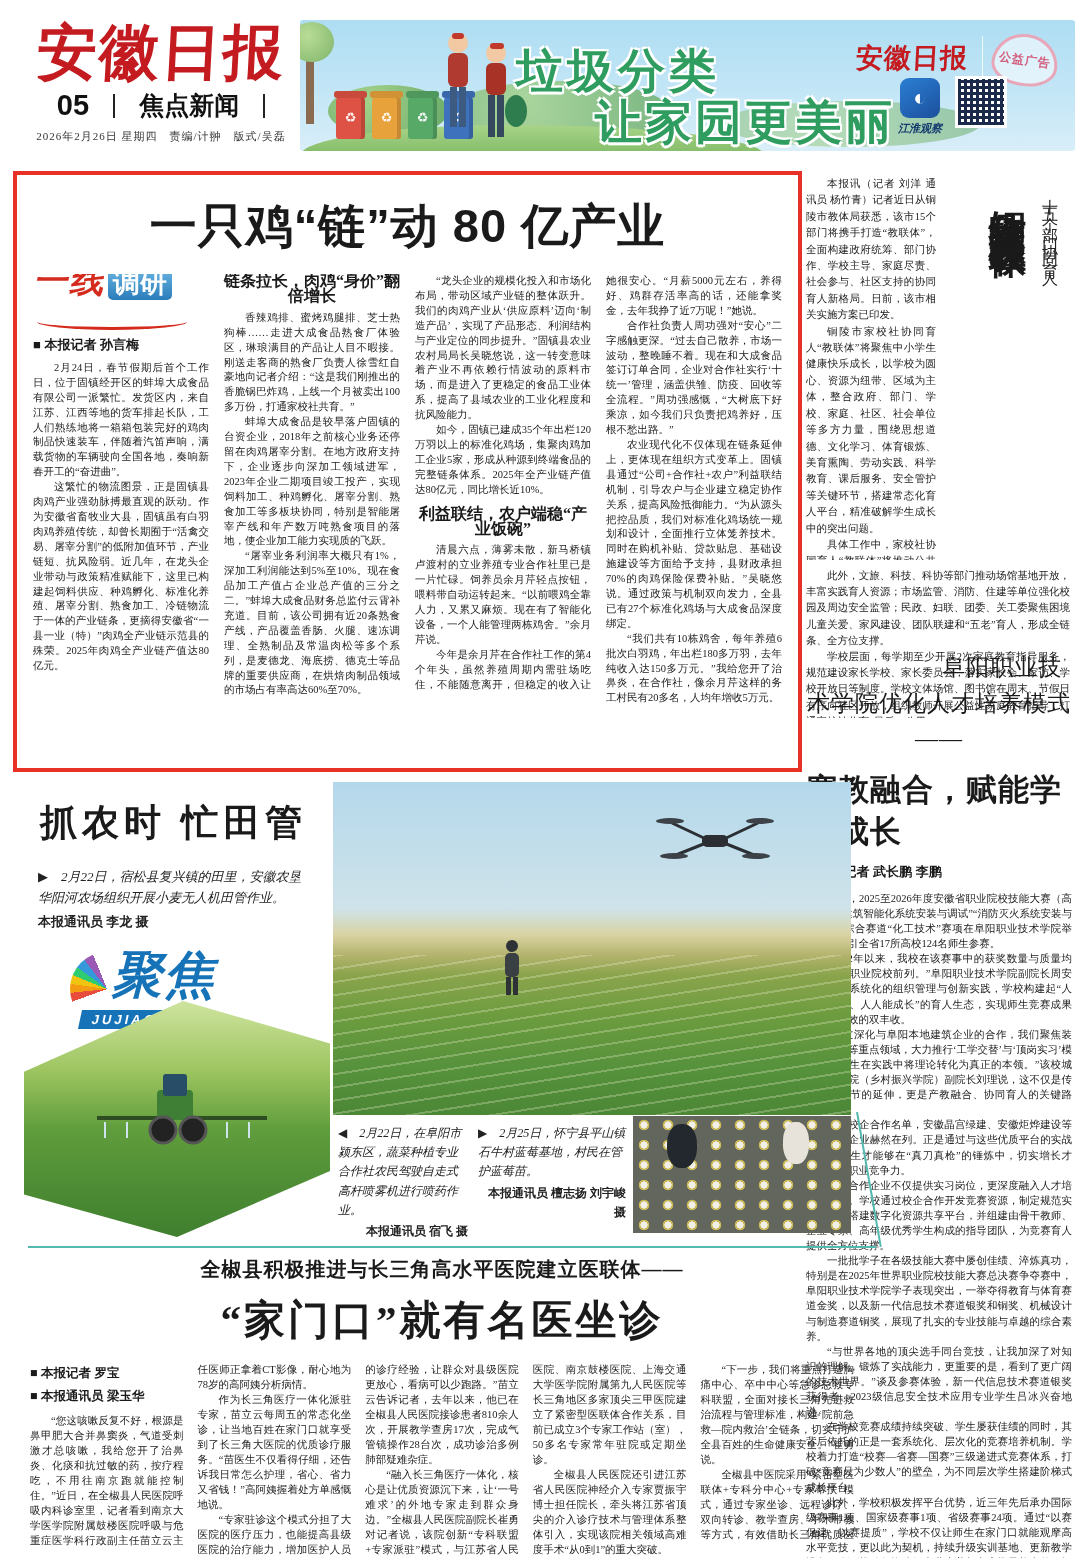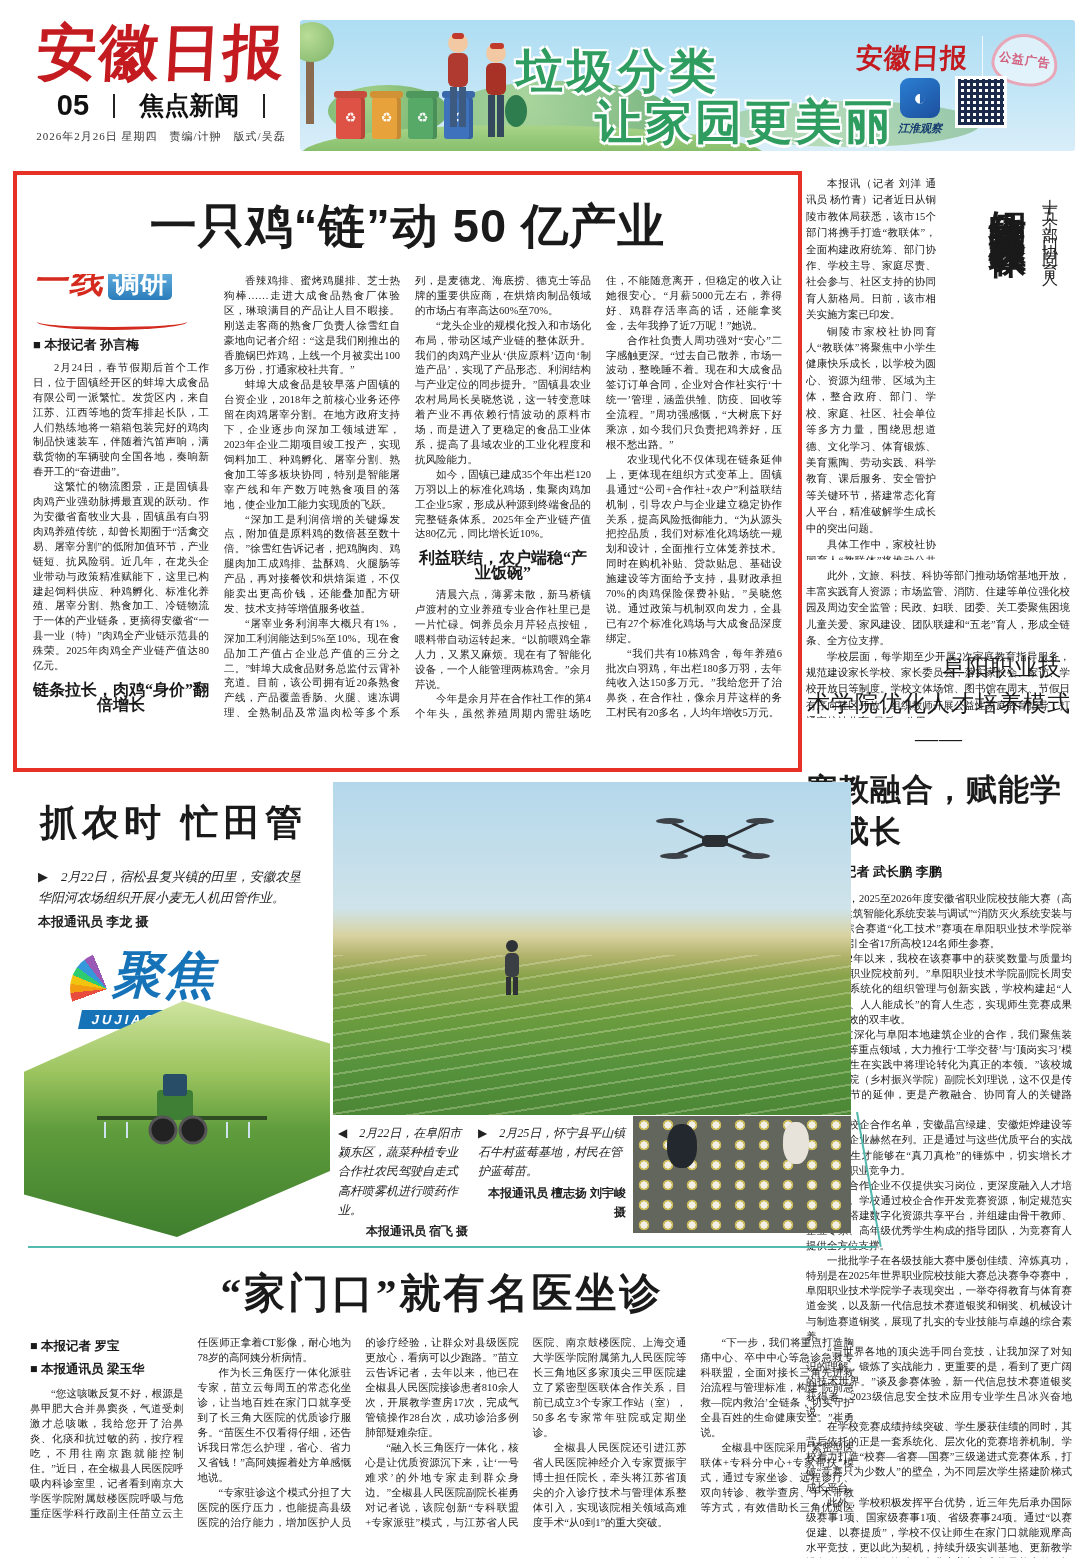--- a/index.html
+++ b/index.html
@@ -182,34 +182,33 @@
     <div class="bn-sep"></div>
     <div class="bn-badge">公益广告</div>
     <div class="bn-app">◐</div>
     <div class="bn-applabel">江淮观察</div>
     <div class="bn-qr">
         <div class="bn-qr-in"></div>
       </div>
   </div>
 
   <div class="lead">
-    <div class="lead-headline">一只鸡“链”动 50 亿产业</div>
+    <div class="lead-headline">一只鸡“链”动 80 亿产业</div>
     <div class="lead-body">
       <div class="yx-logo">
         <span class="yx-a">一线</span><span class="yx-b">调研</span>
         <div class="yx-swoosh"></div>
       </div>
       <div class="byline">■ 本报记者 孙言梅</div>
       <div>
           <p>2月24日，春节假期后首个工作日，位于固镇经开区的蚌埠大成食品有限公司一派繁忙。发货区内，来自江苏、江西等地的货车排起长队，工人们熟练地将一箱箱包装完好的鸡肉制品快速装车，伴随着汽笛声响，满载货物的车辆驶向全国各地，奏响新春开工的“奋进曲”。</p>
           <p>这繁忙的物流图景，正是固镇县肉鸡产业强劲脉搏最直观的跃动。作为安徽省畜牧业大县，固镇虽有白羽肉鸡养殖传统，却曾长期囿于“活禽交易、屠宰分割”的低附加值环节，产业链短、抗风险弱。近几年，在龙头企业带动与政策精准赋能下，这里已构建起饲料供应、种鸡孵化、标准化养殖、屠宰分割、熟食加工、冷链物流于一体的产业链条，更摘得安徽省“一县一业（特）”肉鸡全产业链示范县的殊荣。2025年肉鸡全产业链产值达80亿元。</p>
           <h4>链条拉长，肉鸡“身价”翻倍增长</h4>
           <p>香辣鸡排、蜜烤鸡腿排、芝士热狗棒……走进大成食品熟食厂体验区，琳琅满目的产品让人目不暇接。刚送走客商的熟食厂负责人徐雪红自豪地向记者介绍：“这是我们刚推出的香脆锅巴炸鸡，上线一个月被卖出100多万份，打通家校社共育。”</p>
           <p>蚌埠大成食品是较早落户固镇的台资企业，2018年之前核心业务还停留在肉鸡屠宰分割。在地方政府支持下，企业逐步向深加工领域进军，2023年企业二期项目竣工投产，实现饲料加工、种鸡孵化、屠宰分割、熟食加工等多板块协同，特别是智能屠宰产线和年产数万吨熟食项目的落地，使企业加工能力实现质的飞跃。</p>
-          <p>“深加工是利润倍增的关键爆发点，附加值是原料鸡的数倍甚至数十倍。”徐雪红告诉记者，把鸡胸肉、鸡腿肉加工成鸡排、盐酥鸡、火腿肠等产品，再对接餐饮和烘焙渠道，不仅能卖出更高价钱，还能叠加配方研发、技术支持等增值服务收益。</p>
           <p>“屠宰业务利润率大概只有1%，深加工利润能达到5%至10%。现在食品加工产值占企业总产值的三分之二。”蚌埠大成食品财务总监付云霄补充道。目前，该公司拥有近20条熟食产线，产品覆盖香肠、火腿、速冻调理、全熟制品及常温肉松等多个系列，是麦德龙、海底捞、德克士等品牌的重要供应商，在烘焙肉制品领域的市场占有率高达60%至70%。</p>
           <p>“龙头企业的规模化投入和市场化布局，带动区域产业链的整体跃升。我们的肉鸡产业从‘供应原料’迈向‘制造产品’，实现了产品形态、利润结构与产业定位的同步提升。”固镇县农业农村局局长吴晓悠说，这一转变意味着产业不再依赖行情波动的原料市场，而是进入了更稳定的食品工业体系，提高了县域农业的工业化程度和抗风险能力。</p>
           <p>如今，固镇已建成35个年出栏120万羽以上的标准化鸡场，集聚肉鸡加工企业5家，形成从种源到终端食品的完整链条体系。2025年全产业链产值达80亿元，同比增长近10%。</p>
           <h4>利益联结，农户端稳“产业饭碗”</h4>
           <p>清晨六点，薄雾未散，新马桥镇卢渡村的立业养殖专业合作社里已是一片忙碌。饲养员余月芹轻点按钮，喂料带自动运转起来。“以前喂鸡全靠人力，又累又麻烦。现在有了智能化设备，一个人能管理两栋鸡舍。”余月芹说。</p>
           <p>今年是余月芹在合作社工作的第4个年头，虽然养殖周期内需驻场吃住，不能随意离开，但稳定的收入让她很安心。“月薪5000元左右，养得好、鸡群存活率高的话，还能拿奖金，去年我挣了近7万呢！”她说。</p>
           <p>合作社负责人周功强对“安心”二字感触更深。“过去自己散养，市场一波动，整晚睡不着。现在和大成食品签订订单合同，企业对合作社实行‘十统一’管理，涵盖供雏、防疫、回收等全流程。”周功强感慨，“大树底下好乘凉，如今我们只负责把鸡养好，压根不愁出路。”</p>
           <p>农业现代化不仅体现在链条延伸上，更体现在组织方式变革上。固镇县通过“公司+合作社+农户”利益联结机制，引导农户与企业建立稳定协作关系，提高风险抵御能力。“为从源头把控品质，我们对标准化鸡场统一规划和设计，全面推行立体笼养技术。同时在购机补贴、贷款贴息、基础设施建设等方面给予支持，县财政承担70%的肉鸡保险保费补贴。”吴晓悠说。通过政策与机制双向发力，全县已有27个标准化鸡场与大成食品深度绑定。</p>
           <p>“我们共有10栋鸡舍，每年养殖6批次白羽鸡，年出栏180多万羽，去年纯收入达150多万元。”我给您开了治鼻炎，在合作社，像余月芹这样的务工村民有20多名，人均年增收5万元。</p>
         </div>
@@ -310,20 +309,21 @@
   </div>
   <div class="cap-sm cap-2">
     <span>▶　2月25日，怀宁县平山镇石牛村蓝莓基地，村民在管护蓝莓苗。</span>
     <span class="credit">本报通讯员 檀志扬 刘宇峻 摄</span>
   </div>
 
   <div class="teal-h"></div>
   <div class="teal-d"></div>
 
   <div class="med">
+    <div class="med-kicker">全椒县积极推进与长三角高水平医院建立医联体——</div>
     <div class="med-headline">“家门口”就有名医坐诊</div>
     <div class="med-body">
       <div class="med-byline">
         <div>■ 本报记者 罗宝</div>
         <div>■ 本报通讯员 梁玉华</div>
       </div>
       <div>
           <p>“您这咳嗽反复不好，根源是鼻甲肥大合并鼻窦炎，气道受刺激才总咳嗽，我给您开了治鼻炎、化痰和抗过敏的药，按疗程吃，不用往南京跑就能控制住。”近日，在全椒县人民医院呼吸内科诊室里，记者看到南京大学医学院附属鼓楼医院呼吸与危重症医学科行政副主任苗立云主任医师正拿着CT影像，耐心地为78岁的高阿姨分析病情。</p>
           <p>作为长三角医疗一体化派驻专家，苗立云每周五的常态化坐诊，让当地百姓在家门口就享受到了长三角大医院的优质诊疗服务。“苗医生不仅看得仔细，还告诉我日常怎么护理，省心、省力又省钱！”高阿姨握着处方单感慨地说。</p>
           <p>“专家驻诊这个模式分担了大医院的医疗压力，也能提高县级医院的治疗能力，增加医护人员的诊疗经验，让群众对县级医院更放心，看病可以少跑路。”苗立云告诉记者，去年以来，他已在全椒县人民医院接诊患者810余人次，开展教学查房17次，完成气管镜操作28台次，成功诊治多例肺部疑难杂症。</p>

